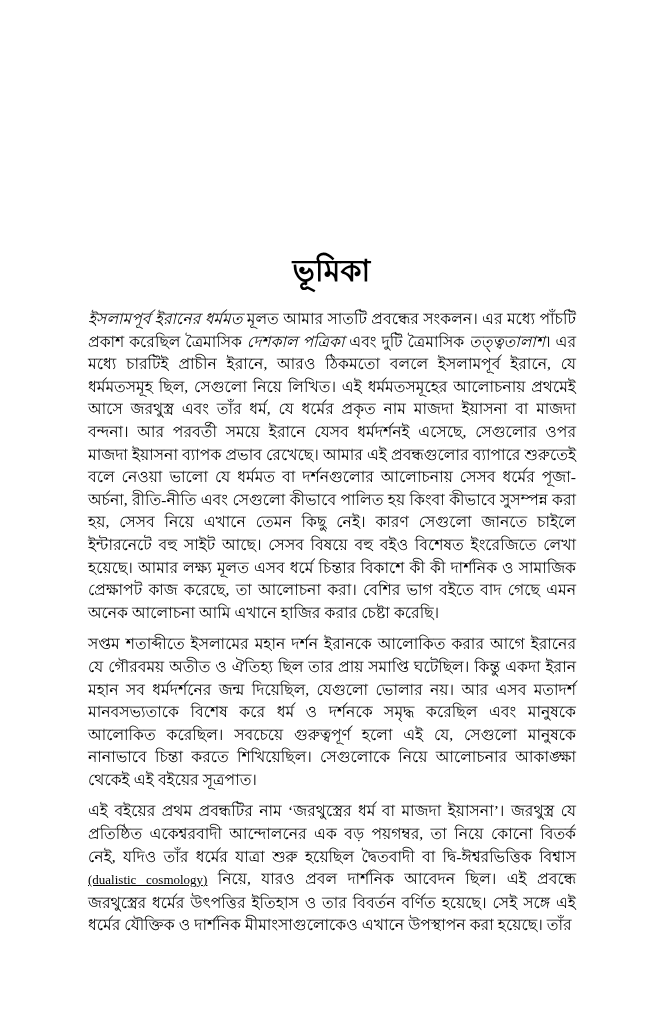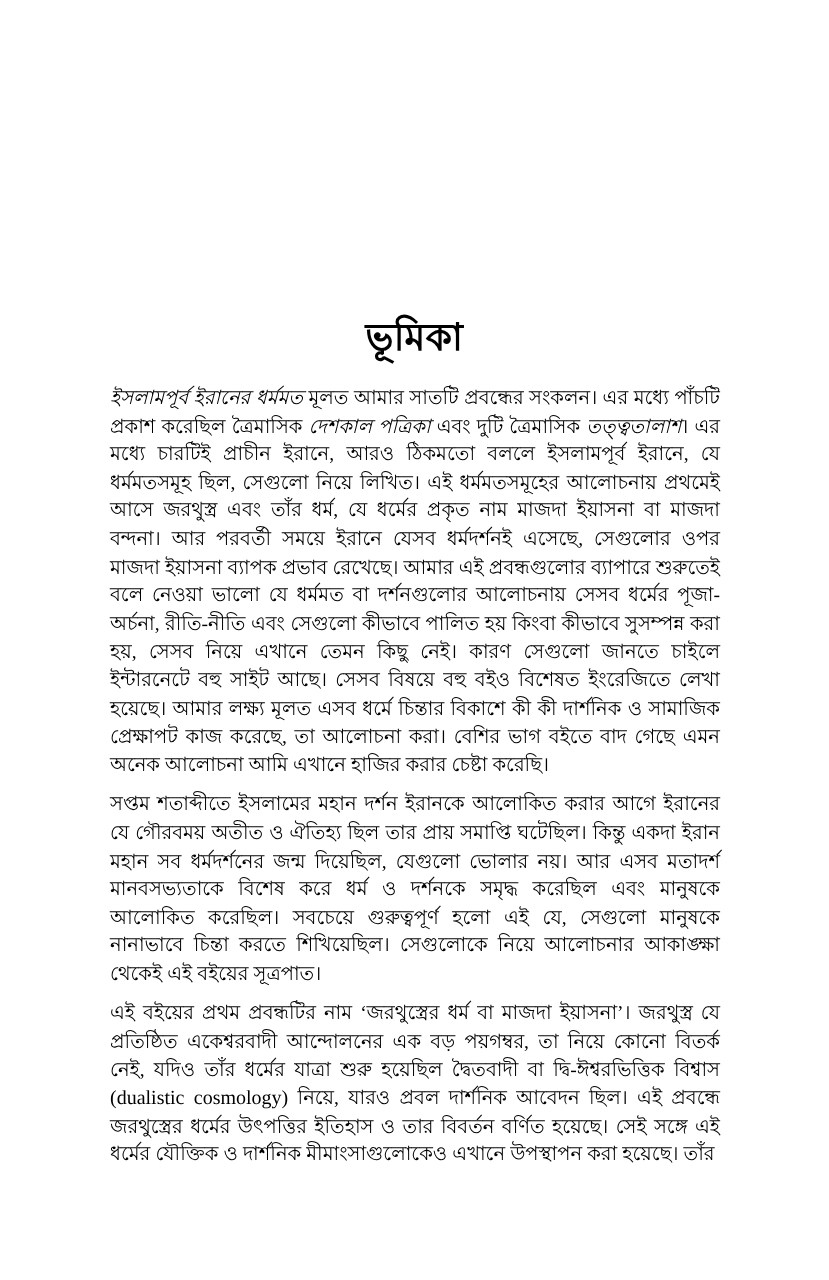--- a/index.html
+++ b/index.html
@@ -59,21 +59,22 @@
   p.para:last-child {
     margin-bottom: 0;
   }
 
   .it {
     font-style: italic;
   }
   .latin {
     font-family: "Liberation Serif", "DejaVu Serif", serif;
     font-style: normal;
-    font-size: 16px;
+    font-size: 13px;
+    text-decoration: underline;
   }
 </style>
 </head>
 <body>
 
 <div class="page">
 
   <h1 class="page-title">ভূমিকা</h1>
 
   <div class="body-block">

